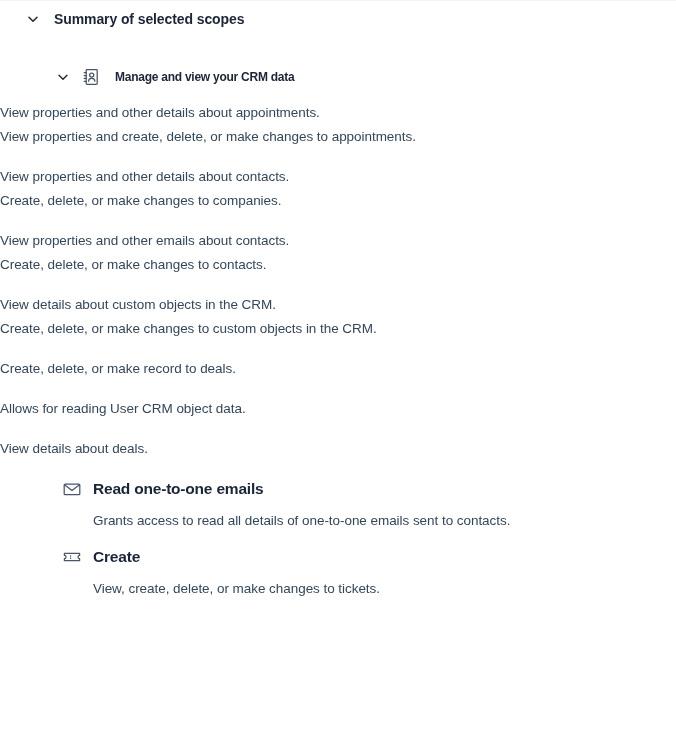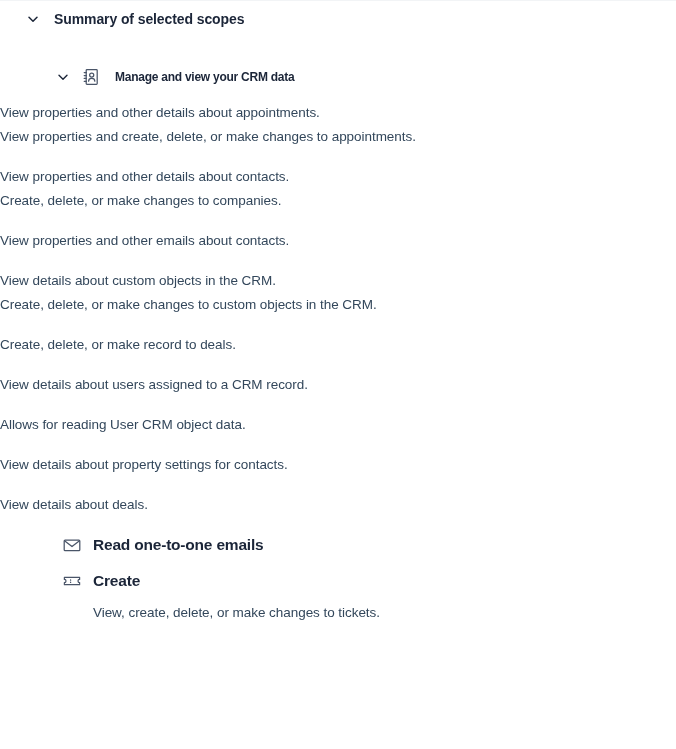--- a/index.html
+++ b/index.html
@@ -179,61 +179,57 @@
         <div class="desc-line">View properties and create, delete, or make changes to appointments.</div>
       </div>
 
       <div class="desc-block">
         <div class="desc-line">View properties and other details about contacts.</div>
         <div class="desc-line">Create, delete, or make changes to companies.</div>
       </div>
 
       <div class="desc-block">
         <div class="desc-line">View properties and other emails about contacts.</div>
+        <div class="desc-line">Create, delete, or make changes to contacts.</div>
       </div>
 
       <div class="desc-block">
         <div class="desc-line">View details about custom objects in the CRM.</div>
         <div class="desc-line">Create, delete, or make changes to custom objects in the CRM.</div>
       </div>
 
       <div class="desc-block">
         <div class="desc-line">Create, delete, or make record to deals.</div>
       </div>
 
-      <div class="desc-block">
-        <div class="desc-line">View details about users assigned to a CRM record.</div>
-      </div>
 
       <div class="desc-block">
         <div class="desc-line">Allows for reading User CRM object data.</div>
       </div>
 
 
-      <div class="desc-block">
-        <div class="desc-line">View details about property settings for contacts.</div>
-      </div>
 
       <div class="desc-block">
         <div class="desc-line">View details about deals.</div>
       </div>
 
     </div>
   </div>
 
   <div class="scope-section">
     <div class="section-header">
       <span class="section-icon">
         <svg width="20" height="20" viewBox="0 0 20 20" fill="none">
           <rect x="2.2" y="5.2" width="15.6" height="10.4" rx="0.9" stroke="#4a5568" stroke-width="1.25"></rect>
           <path d="M2.8 6.1 L10 11.6 L17.2 6.1" stroke="#4a5568" stroke-width="1.25" stroke-linecap="round" stroke-linejoin="round"></path>
         </svg>
       </span>
       <span class="section-title">Read one-to-one emails</span>
     </div>
+    <div class="section-desc">Grants access to read all details of one-to-one emails sent to contacts.</div>
   </div>
 
   <div class="scope-section">
     <div class="section-header">
       <span class="section-icon">
         <svg width="20" height="20" viewBox="0 0 20 20" fill="none">
           <path d="M2.4 6.3h15.2v2.1a1.6 1.6 0 0 0 0 3.2v2.1H2.4v-2.1a1.6 1.6 0 0 0 0-3.2V6.3z" stroke="#4a5568" stroke-width="1.25" stroke-linejoin="round"></path>
           <path d="M8.6 9.0v0.2M8.6 11.2v0.2" stroke="#4a5568" stroke-width="1.3" stroke-linecap="round"></path>
         </svg>
       </span>

